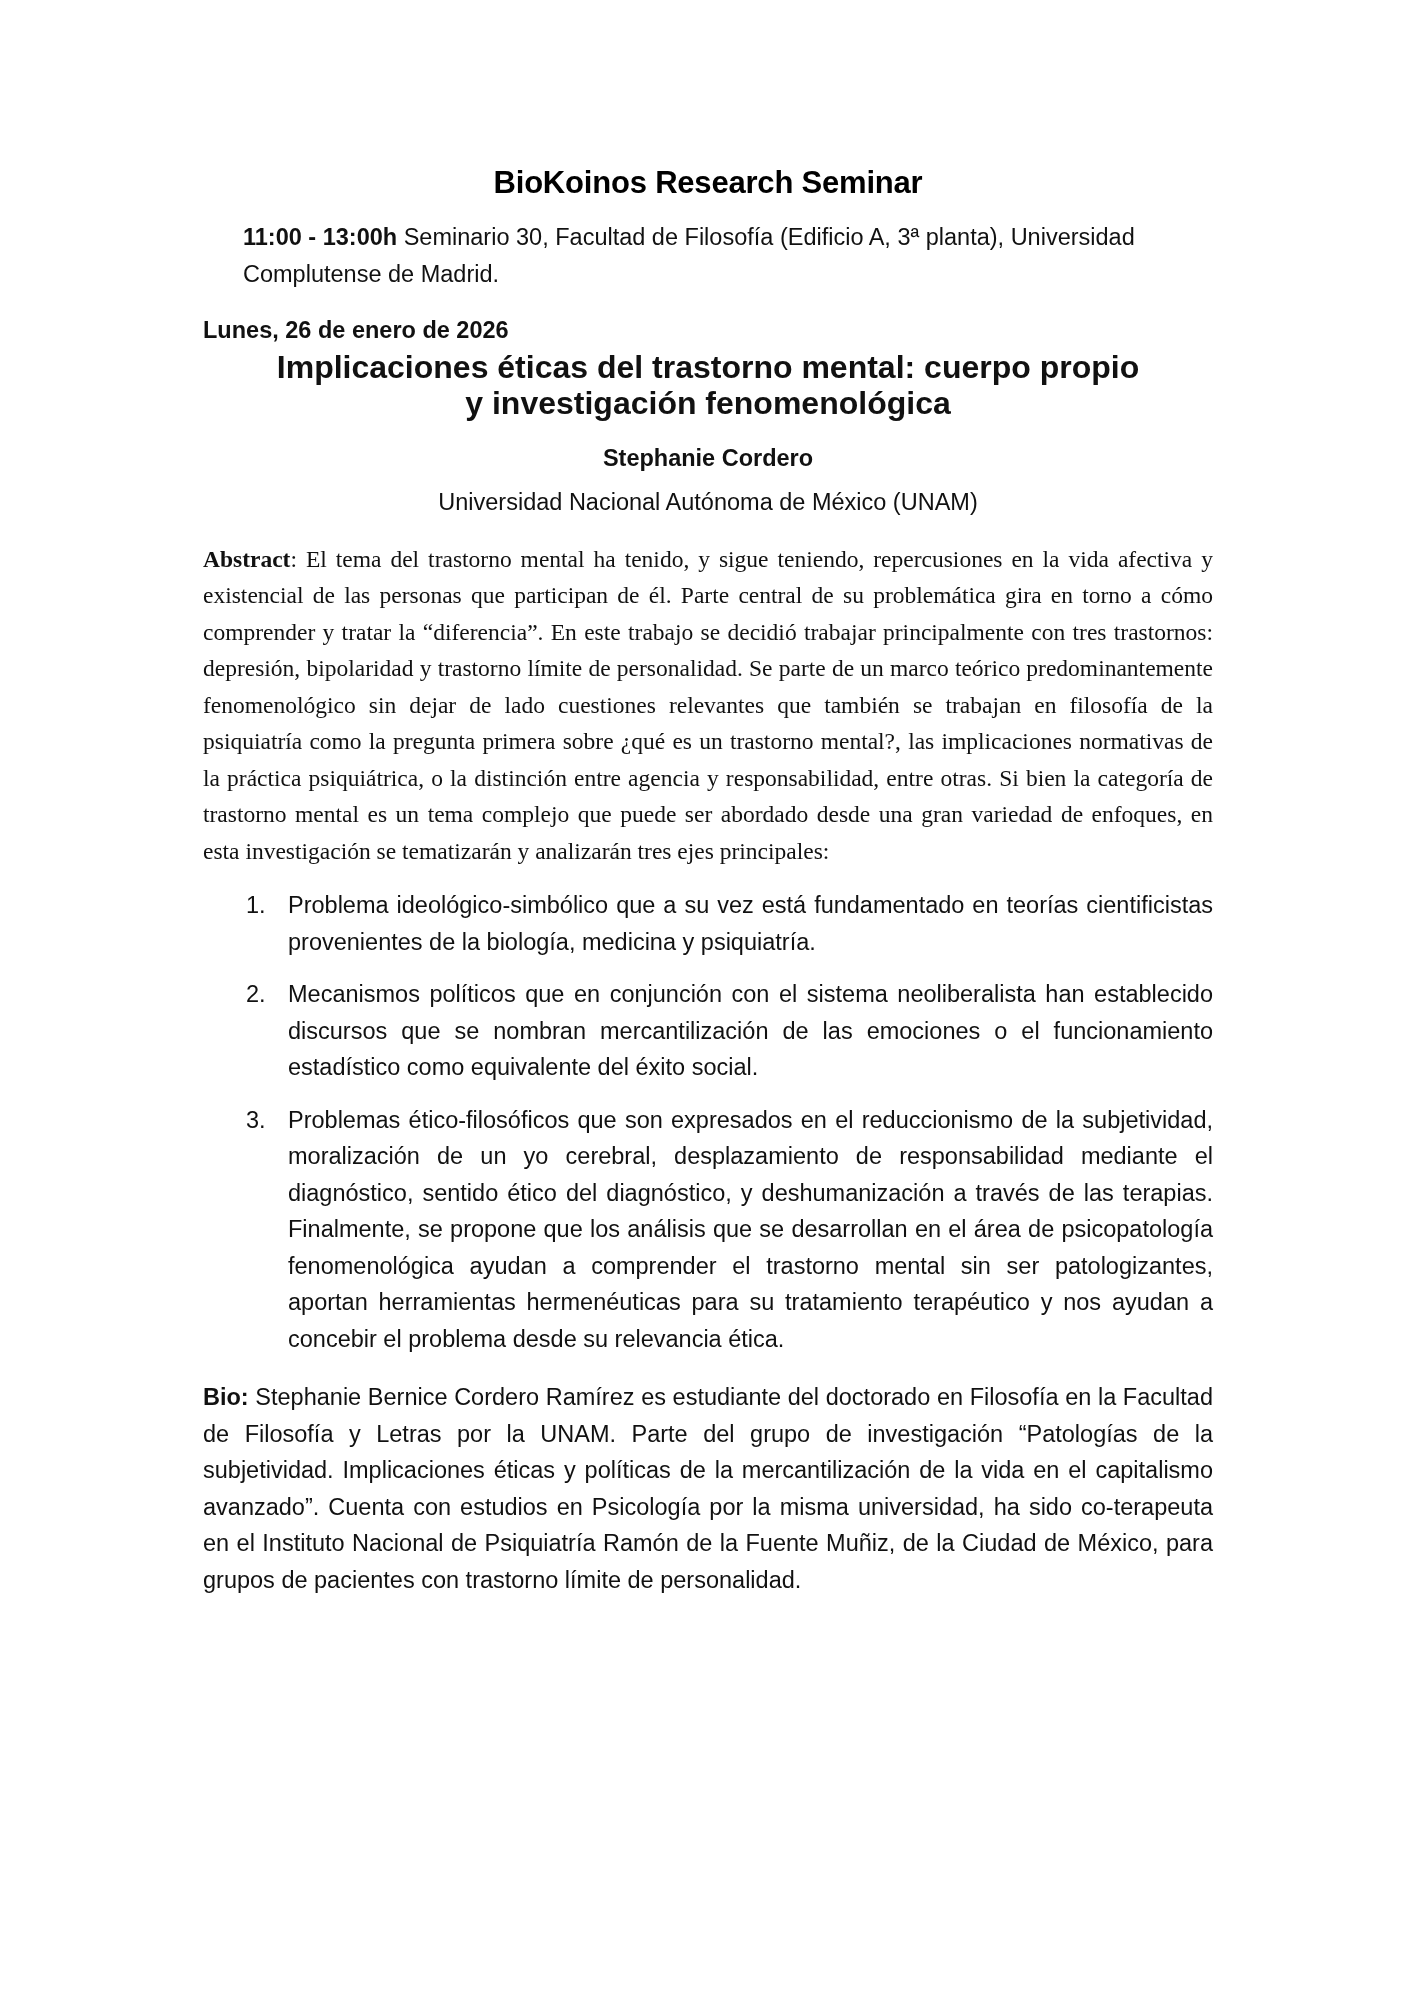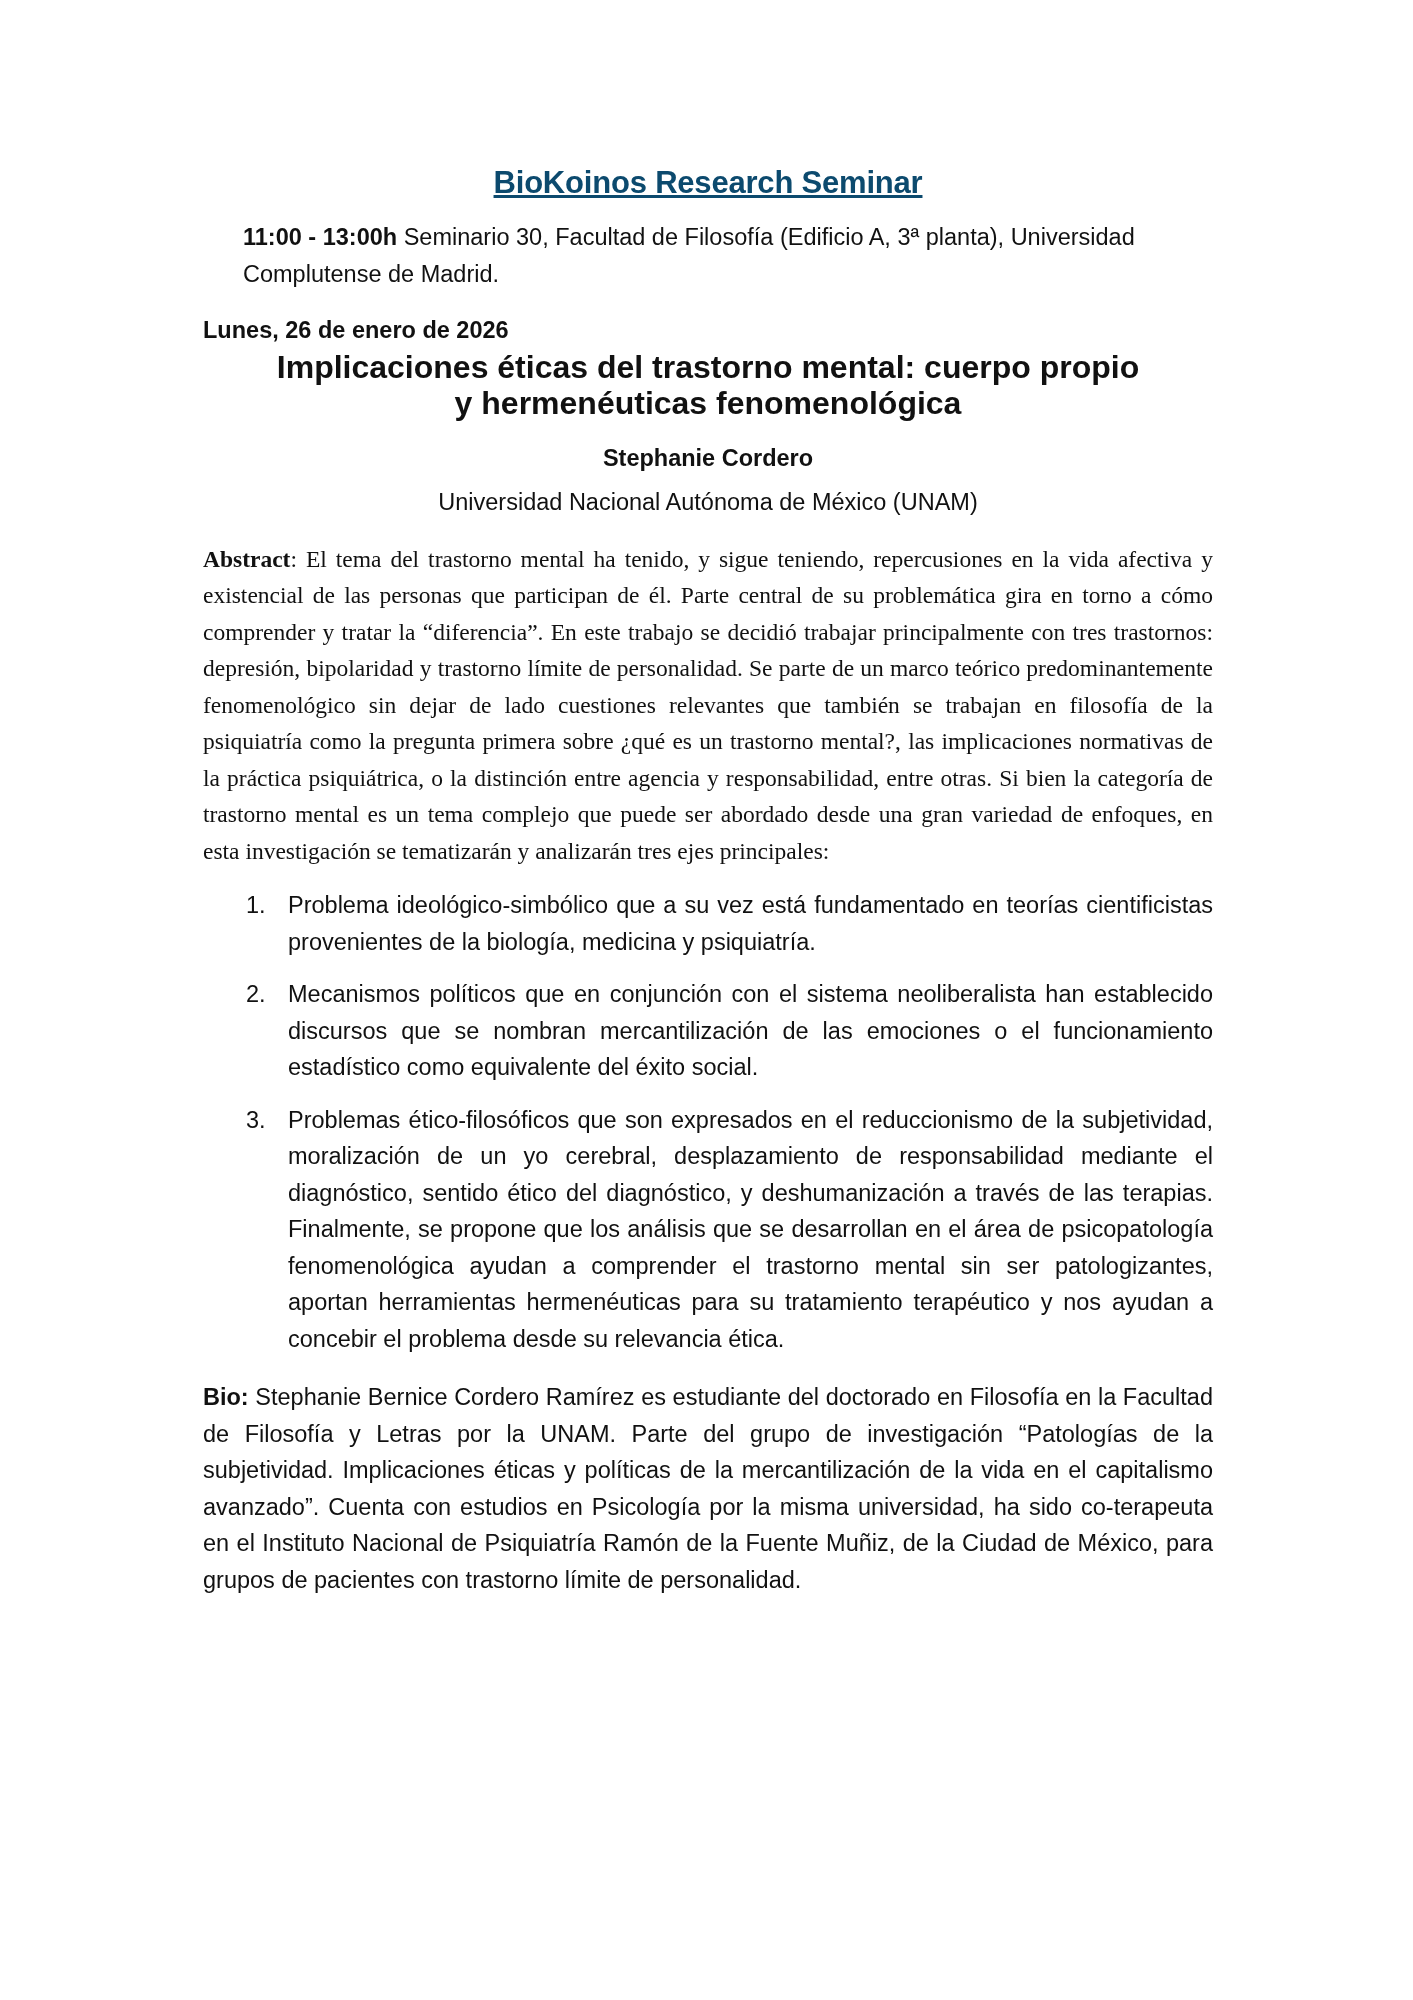--- a/index.html
+++ b/index.html
@@ -75,29 +75,29 @@
       left: 43px;
       top: 0;
     }
     .bio { margin-top: 22px; text-align: justify; }
   </style>
 </head>
 <body>
 
 <div class="page">
 
-  <h1 class="title" style="color: #0c4a6e; text-decoration: underline;">BioKoinos Research Seminar</h1>
+  <h1 class="title" style="color: #000000;">BioKoinos Research Seminar</h1>
 
   <p class="p venue"><span class="bold">11:00 - 13:00h</span><span> Seminario 30, Facultad de Filosofía (Edificio A, 3ª planta), Universidad Complutense de Madrid.</span></p>
 
   <p class="p bold date">Lunes, 26 de enero de 2026</p>
 
   <div class="talk-title">
     <div>Implicaciones éticas del trastorno mental: cuerpo propio</div>
-    <div>y hermenéuticas fenomenológica</div>
+    <div>y investigación fenomenológica</div>
   </div>
 
   <p class="speaker">Stephanie Cordero</p>
   <p class="affil">Universidad Nacional Autónoma de México (UNAM)</p>
 
   <p class="p justify"><span class="bold">Abstract</span><span>: El tema del trastorno mental ha tenido, y sigue teniendo, repercusiones en la vida afectiva y existencial de las personas que participan de él. Parte central de su problemática gira en torno a cómo comprender y tratar la “diferencia”. En este trabajo se decidió trabajar principalmente con tres trastornos: depresión, bipolaridad y trastorno límite de personalidad. Se parte de un marco teórico predominantemente fenomenológico sin dejar de lado cuestiones relevantes que también se trabajan en filosofía de la psiquiatría como la pregunta primera sobre ¿qué es un trastorno mental?, las implicaciones normativas de la práctica psiquiátrica, o la distinción entre agencia y responsabilidad, entre otras. Si bien la categoría de trastorno mental es un tema complejo que puede ser abordado desde una gran variedad de enfoques, en esta investigación se tematizarán y analizarán tres ejes principales:</span></p>
 
   <ol class="axes">
     <li>
       <span class="num">1.</span>

